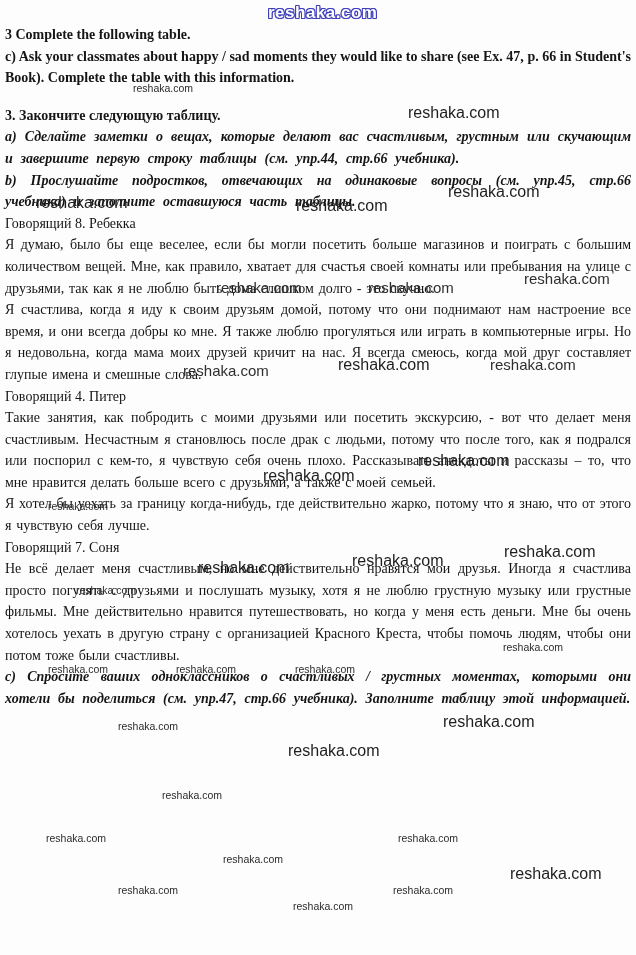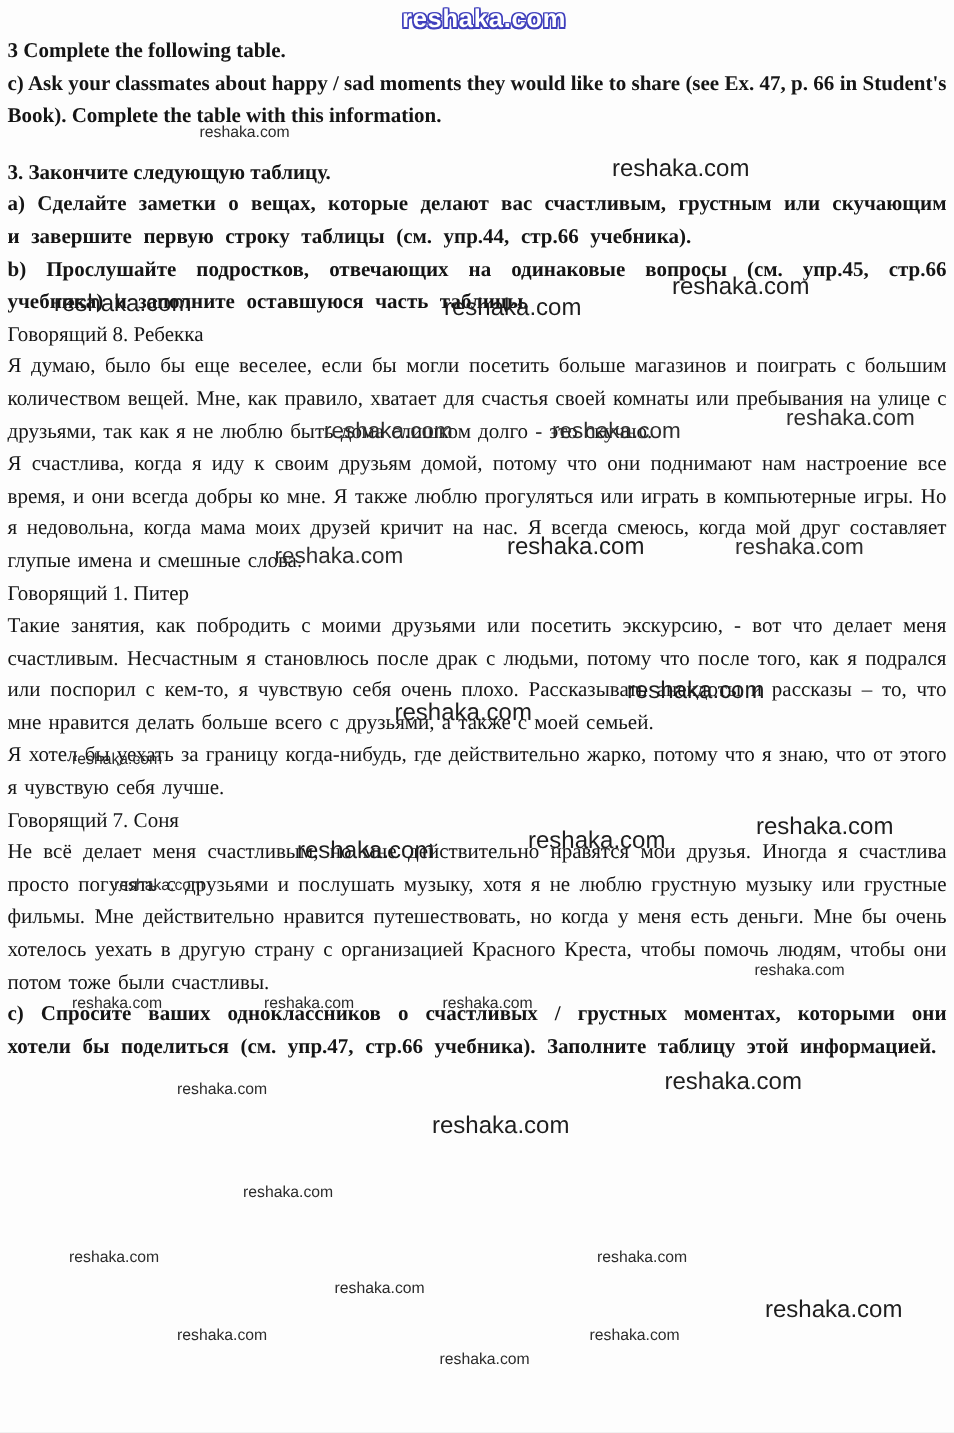--- a/index.html
+++ b/index.html
@@ -20,21 +20,21 @@
     box-sizing: border-box;
   }
   .content p {
     margin: 0;
     font-size: 14px;
     line-height: 21.6px;
     text-align: justify;
   }
   .content p.single { text-align: left; }
   .b { font-weight: bold; }
-  .ru-task { word-spacing: 0.3em; }
+  .ru-task { word-spacing: 0.3em; font-style: italic; }
   .body-text { word-spacing: 0.09em; }
   .gap { height: 16px; }
   .wm {
     position: absolute;
     font-family: "Liberation Sans", sans-serif;
     color: #1e1e1e;
     white-space: nowrap;
     pointer-events: none;
   }
   .wm-lg { font-size: 16px; }
@@ -65,21 +65,21 @@
 
     <p class="b single">3. Закончите следующую таблицу.</p>
     <p class="b ru-task">а) Сделайте заметки о вещах, которые делают вас счастливым, грустным или скучающим и завершите первую строку таблицы (см. упр.44, стр.66 учебника).</p>
     <p class="b ru-task">b) Прослушайте подростков, отвечающих на одинаковые вопросы (см. упр.45, стр.66 учебника) и заполните оставшуюся часть таблицы.</p>
 
 
     <p class="single">Говорящий 8. Ребекка</p>
     <p class="body-text">Я думаю, было бы еще веселее, если бы могли посетить больше магазинов и поиграть с большим количеством вещей. Мне, как правило, хватает для счастья своей комнаты или пребывания на улице с друзьями, так как я не люблю быть дома слишком долго - это скучно.</p>
     <p class="body-text">Я счастлива, когда я иду к своим друзьям домой, потому что они поднимают нам настроение все время, и они всегда добры ко мне. Я также люблю прогуляться или играть в компьютерные игры. Но я недовольна, когда мама моих друзей кричит на нас. Я всегда смеюсь, когда мой друг составляет глупые имена и смешные слова.</p>
 
-    <p class="single">Говорящий 1. Питер</p>
+    <p class="single">Говорящий 4. Питер</p>
     <p class="body-text">Такие занятия, как побродить с моими друзьями или посетить экскурсию, - вот что делает меня счастливым. Несчастным я становлюсь после драк с людьми, потому что после того, как я подрался или поспорил с кем-то, я чувствую себя очень плохо. Рассказывать анекдоты и рассказы – то, что мне нравится делать больше всего с друзьями, а также с моей семьей.</p>
     <p class="body-text">Я хотел бы уехать за границу когда-нибудь, где действительно жарко, потому что я знаю, что от этого я чувствую себя лучше.</p>
 
     <p class="single">Говорящий 7. Соня</p>
     <p class="body-text">Не всё делает меня счастливым, но мне действительно нравятся мои друзья. Иногда я счастлива просто погулять с друзьями и послушать музыку, хотя я не люблю грустную музыку или грустные фильмы. Мне действительно нравится путешествовать, но когда у меня есть деньги. Мне бы очень хотелось уехать в другую страну с организацией Красного Креста, чтобы помочь людям, чтобы они потом тоже были счастливы.</p>
 
     <p class="b ru-task">с) Спросите ваших одноклассников о счастливых / грустных моментах, которыми они хотели бы поделиться (см. упр.47, стр.66 учебника). Заполните таблицу этой информацией.</p>
   </div>
 
   <span class="wm wm-top" style="left:268px; top:3px">reshaka.com</span>

